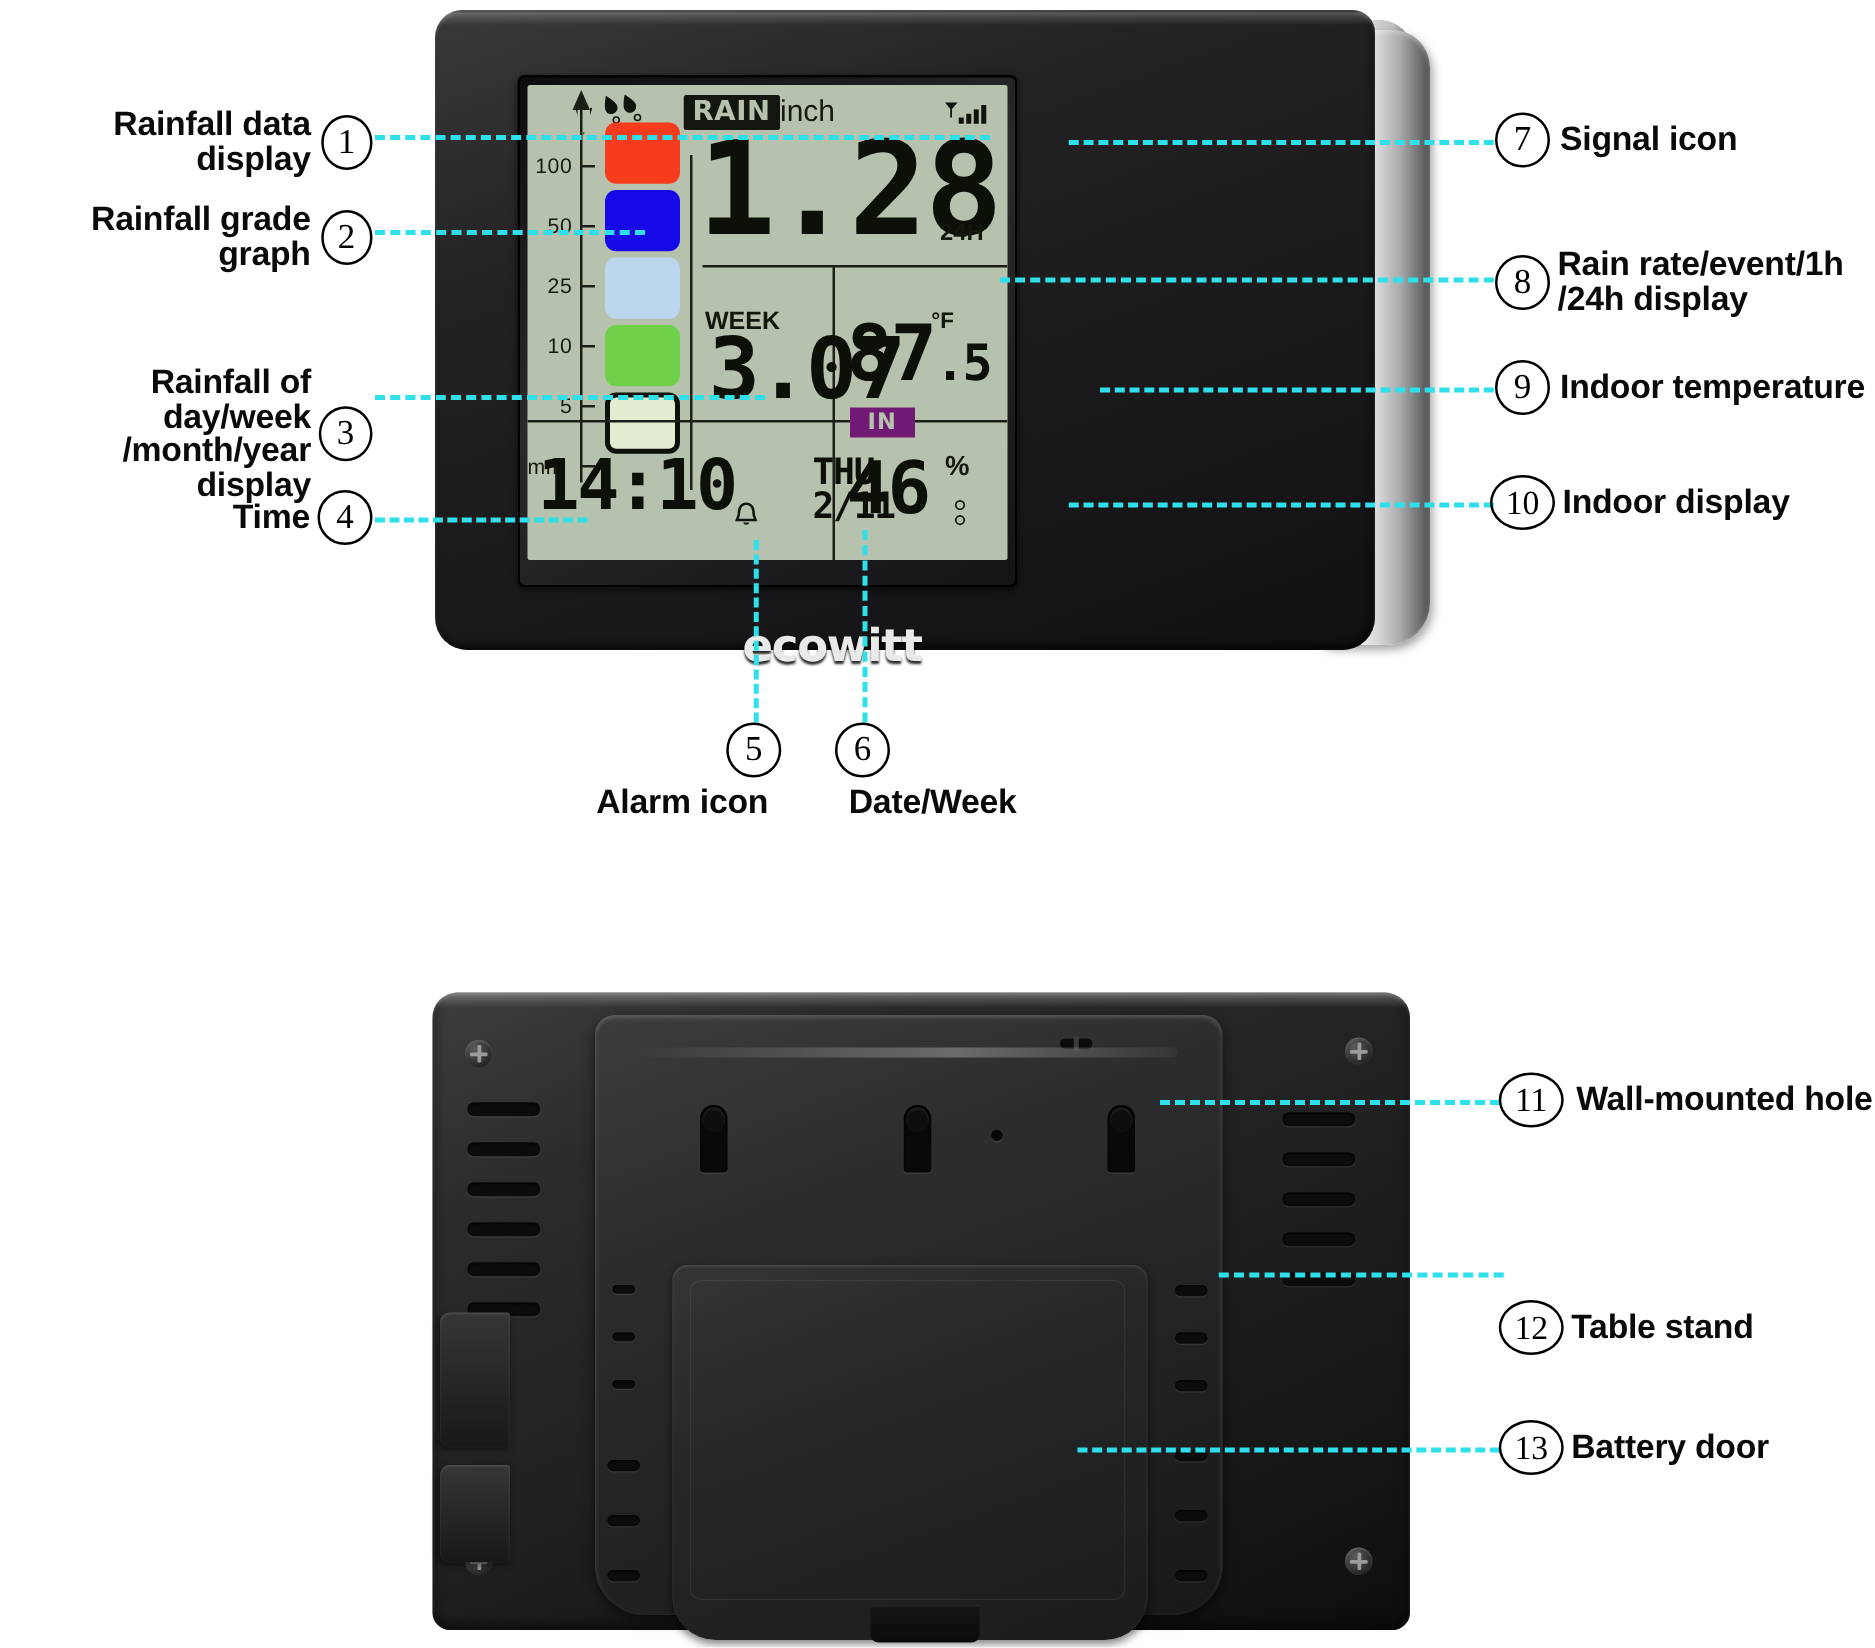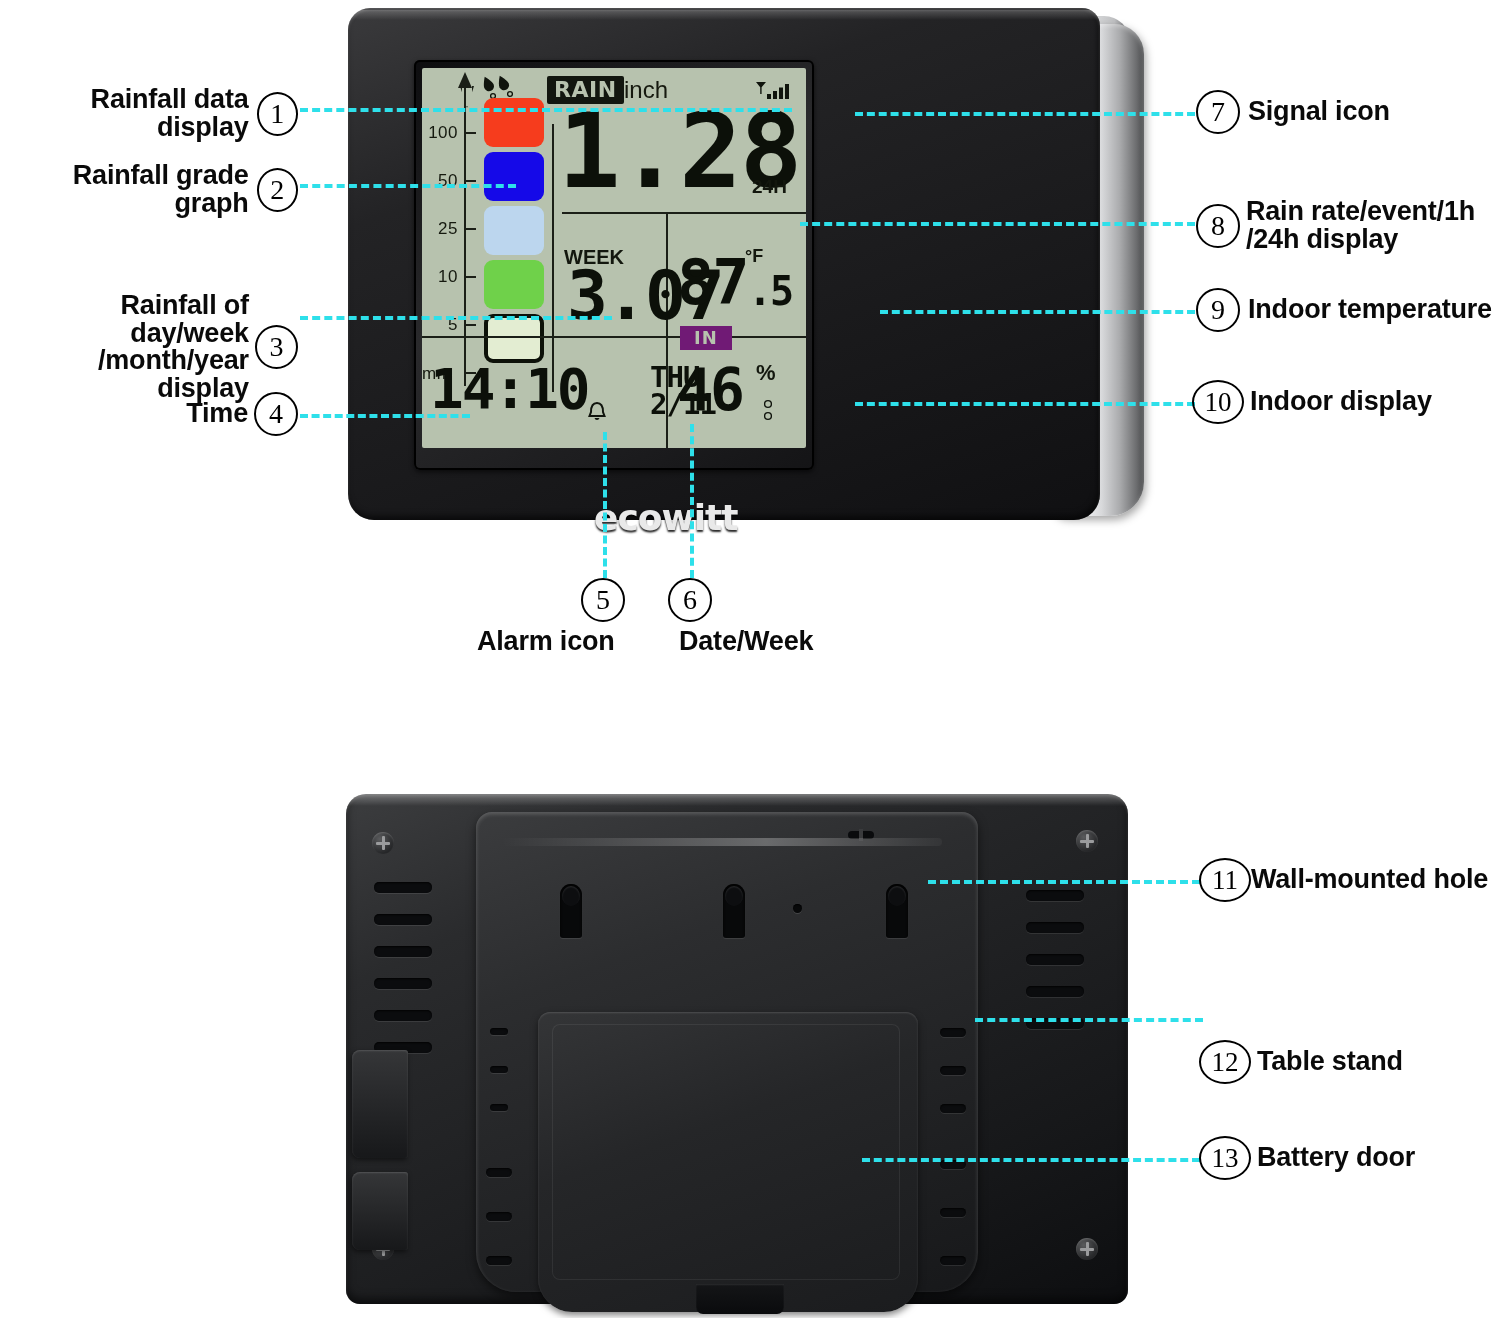--- a/index.html
+++ b/index.html
@@ -455,21 +455,21 @@
         <div class="batt-latch"></div>
       </div>
     </div>
   </div>
 </div>
 
 <div class="abs lead-h" style="left:928px;top:880px;width:272px;"></div>
 <div class="abs lead-h" style="left:975px;top:1018px;width:228px;"></div>
 <div class="abs lead-h" style="left:862px;top:1158px;width:338px;"></div>
 
-<div class="abs" style="left:1199px;top:858px;display:flex;align-items:center;gap:0;">
+<div class="abs" style="left:1199px;top:858px;display:flex;align-items:center;gap:10px;">
   <div class="num wide">11</div>
   <div class="callout-text right">Wall-mounted hole</div>
 </div>
 <div class="abs" style="left:1199px;top:996px;display:flex;align-items:center;gap:6px;margin-top:44px;">
   <div class="num wide">12</div>
   <div class="callout-text right">Table stand</div>
 </div>
 <div class="abs" style="left:1199px;top:1136px;display:flex;align-items:center;gap:6px;">
   <div class="num wide">13</div>
   <div class="callout-text right">Battery door</div>

